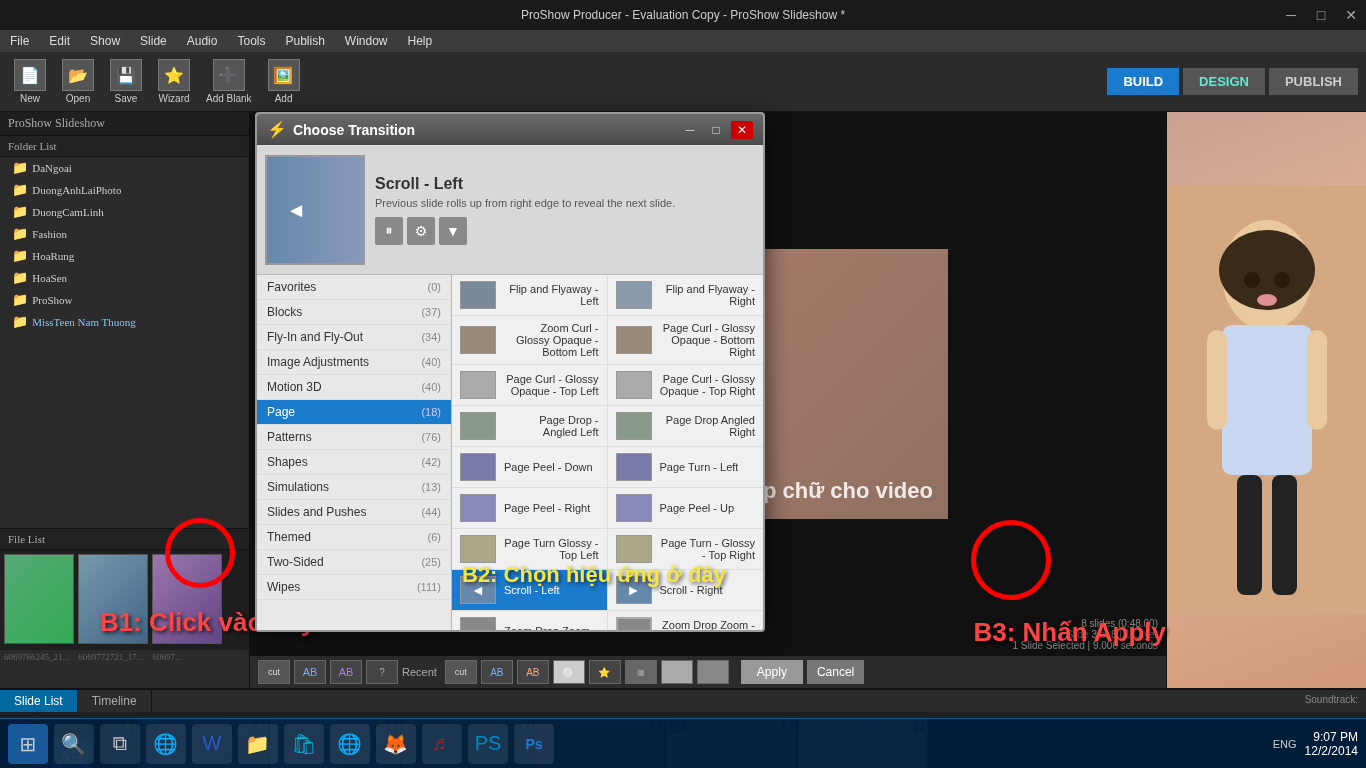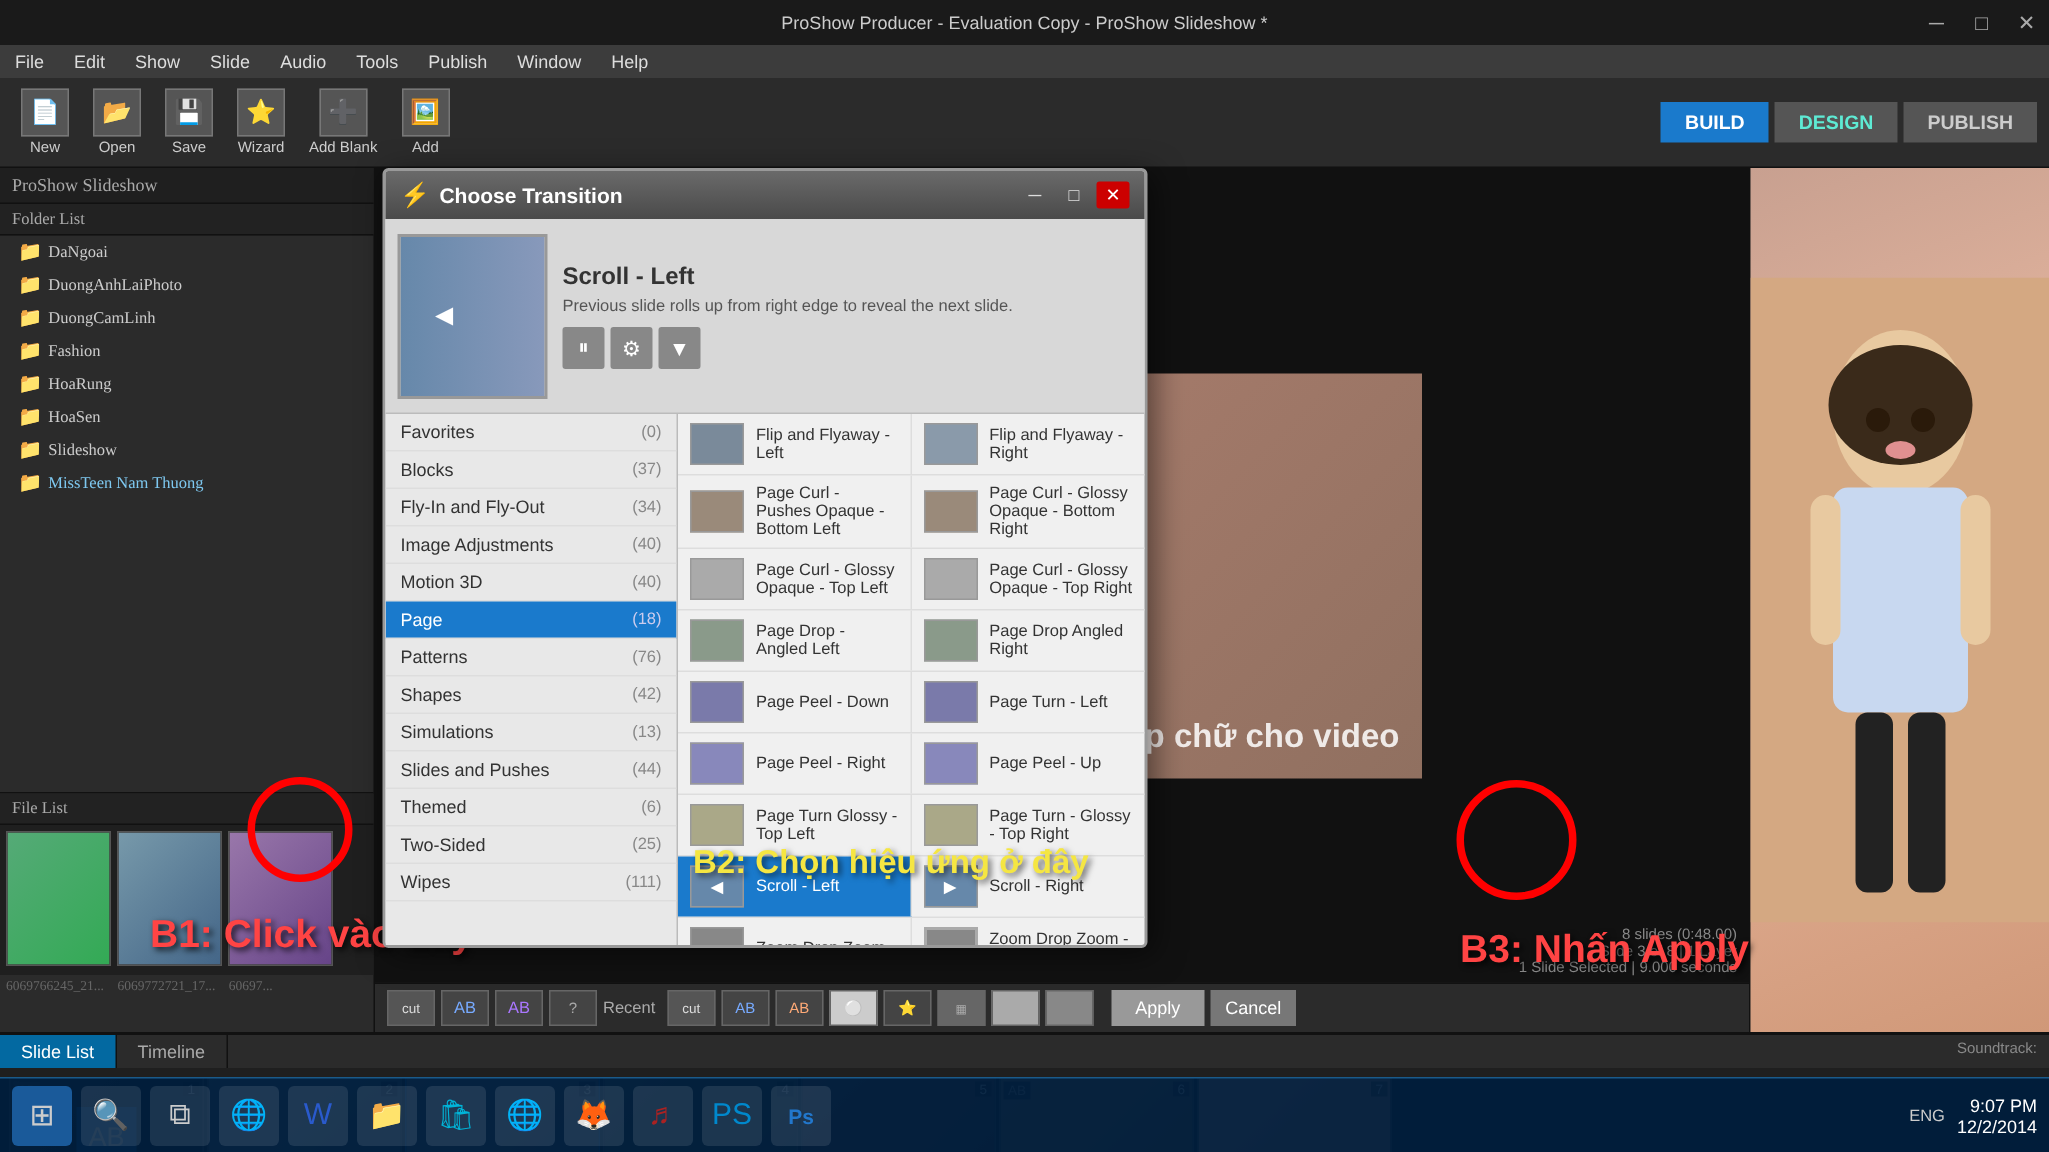--- a/index.html
+++ b/index.html
@@ -80,21 +80,21 @@
     .modal-close-btn { background: #c00; border-radius: 2px; color: white; }
 
     
     #modal-content { display: flex; flex: 1; overflow: hidden; }
     #modal-left { width: 195px; border-right: 1px solid #bbb; display: flex; flex-direction: column; background: #e8e8e8; overflow-y: auto; }
     .cat-item { padding: 5px 10px; cursor: pointer; font-size: 12px; color: #333; display: flex; justify-content: space-between; align-items: center; border-bottom: 1px solid #ddd; }
     .cat-item.active { background: #1a7acc; color: white; }
     .cat-count { font-size: 11px; color: #888; }
     .cat-item.active .cat-count { color: #cce; }
 
-    #modal-right { flex: 1; display: flex; flex-direction: column; overflow: hidden; }
+    #modal-right { flex: 1; display: flex; flex-direction: column; overflow: hidden; text-align: right; }
 
     
     #trans-preview { padding: 8px; background: #d8d8d8; border-bottom: 1px solid #bbb; display: flex; align-items: center; gap: 10px; height: 130px; }
     .trans-preview-thumb { width: 100px; height: 110px; background: #555; border: 2px solid #999; position: relative; overflow: hidden; }
     .trans-controls { display: flex; flex-direction: column; flex: 1; }
     .trans-name { font-size: 16px; font-weight: bold; color: #333; margin-bottom: 4px; }
     .trans-desc { font-size: 11px; color: #555; }
     .trans-buttons { display: flex; gap: 4px; margin-top: 8px; }
     .trans-btn { width: 28px; height: 28px; background: #888; border: none; cursor: pointer; border-radius: 2px; display: flex; align-items: center; justify-content: center; color: white; font-size: 14px; }
 
@@ -204,21 +204,21 @@
       <div class="folder-item">
           <span class="folder-icon">📁</span>
           <span>HoaRung</span>
         </div>
       <div class="folder-item">
           <span class="folder-icon">📁</span>
           <span>HoaSen</span>
         </div>
       <div class="folder-item">
           <span class="folder-icon">📁</span>
-          <span>Slideshow</span>
+          <span>ProShow</span>
         </div>
       <div class="folder-item highlighted">
           <span class="folder-icon">📁</span>
           <span>MissTeen Nam Thuong</span>
         </div>
     </div>
 
     <div id="file-section">
       <div id="file-header" style="padding:4px 8px;font-size:11px;color:#aaa;background:#222;border-bottom:1px solid #111;">File List</div>
       <div id="file-thumbnails">
@@ -452,21 +452,21 @@
           </div>
           <div class="trans-cell">
             <div class="trans-thumb" style="background:#8a9aaa;"></div>
             <span>Flip and Flyaway - Right</span>
           </div>
         </div>
 
         <div class="trans-row">
           <div class="trans-cell">
             <div class="trans-thumb" style="background:#9a8a7a;"></div>
-            <span>Page Curl - Pushes Opaque - Bottom Left</span>
+            <span>Zoom Curl - Glossy Opaque - Bottom Left</span>
           </div>
           <div class="trans-cell">
             <div class="trans-thumb" style="background:#9a8a7a;"></div>
             <span>Page Curl - Glossy Opaque - Bottom Right</span>
           </div>
         </div>
 
         <div class="trans-row">
           <div class="trans-cell">
             <div class="trans-thumb" style="background:#aaa;"></div>

